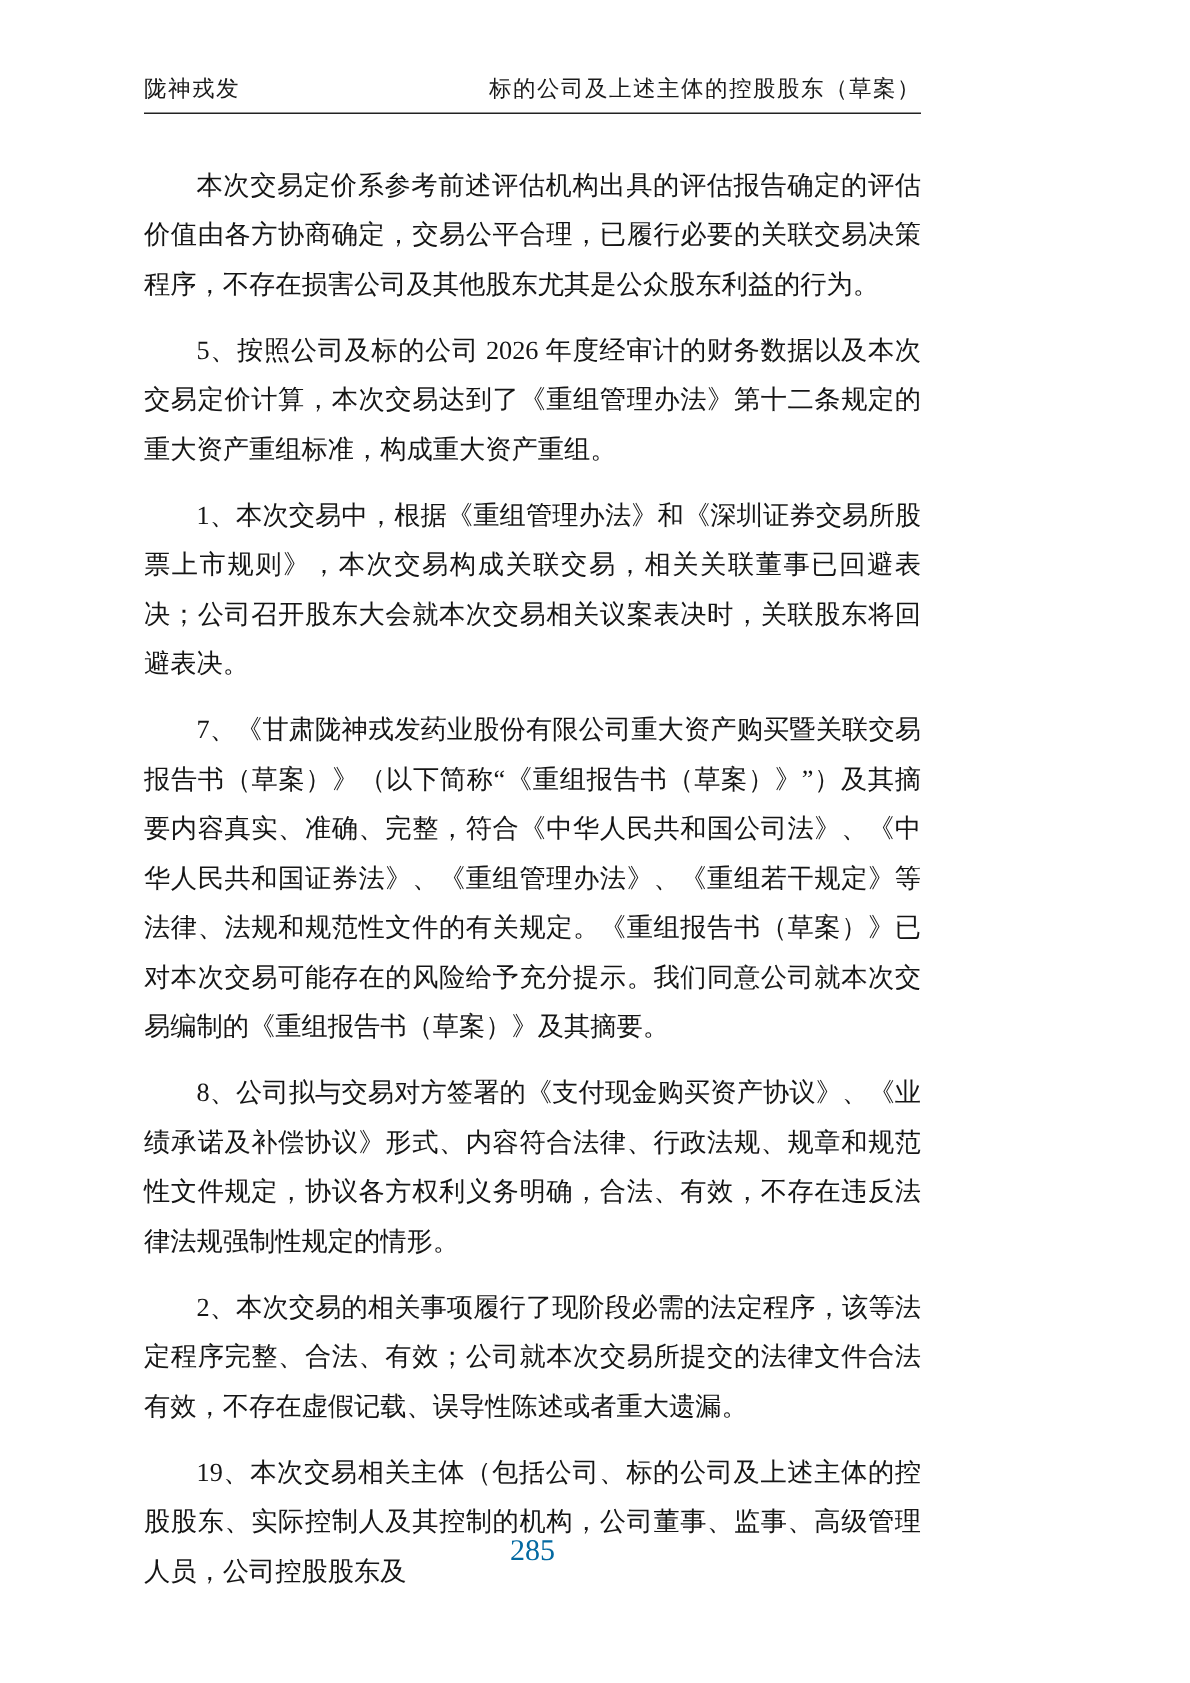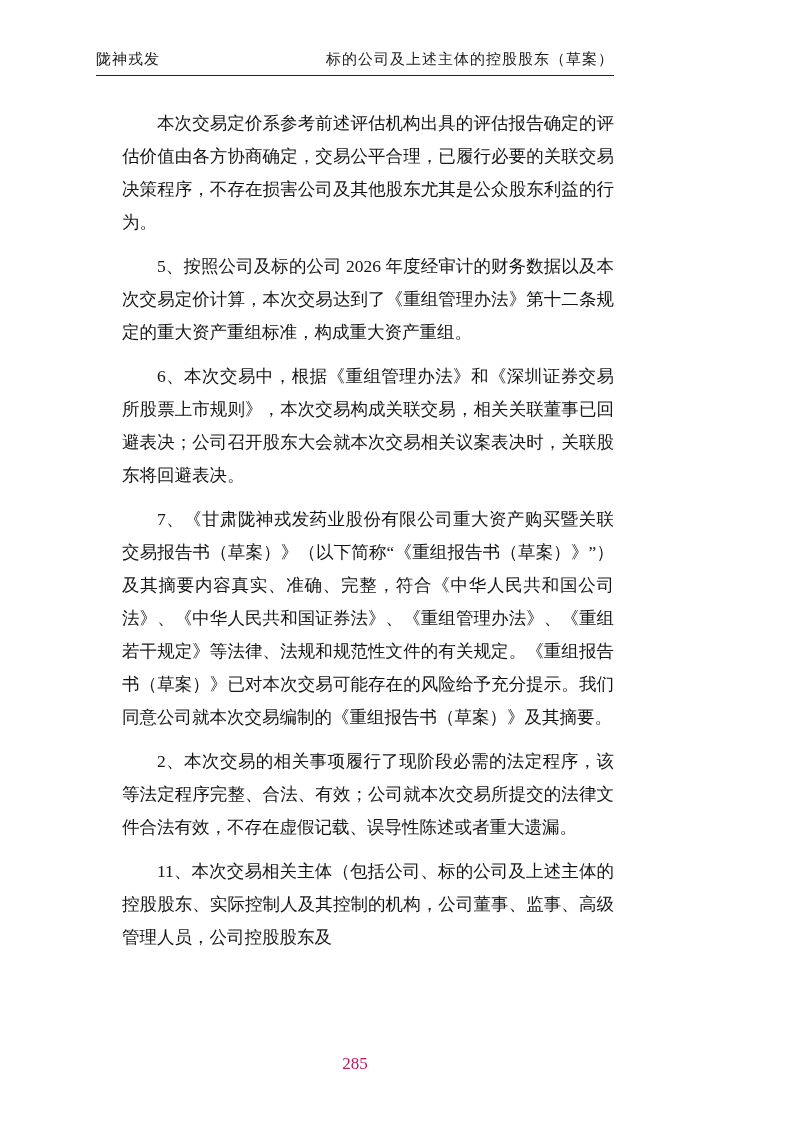--- a/index.html
+++ b/index.html
@@ -35,48 +35,48 @@
     padding-top: 31px;
   }
   .content p {
     font-size: 17.5px;
     line-height: 33px;
     text-align: justify;
     text-justify: inter-character;
     text-indent: 2em;
     margin-bottom: 11px;
     color: #151515;
-    margin-left: 26px;
   }
   .page-footer {
     position: absolute;
-    bottom: 48px;
+    bottom: 76px;
     left: 0;
     width: 100%;
     text-align: center;
-    font-size: 17px;
-    color: #be185d;
+    font-size: 20px;
+    color: #0369a1;
   }
 </style>
 </head>
 <body>
 
 <div class="page">
 
   <div class="page-header">
     <span class="hdr-left">陇神戎发</span>
     <span class="hdr-right">标的公司及上述主体的控股股东（草案）</span>
   </div>
 
   <div class="content">
     <p>本次交易定价系参考前述评估机构出具的评估报告确定的评估价值由各方协商确定，交易公平合理，已履行必要的关联交易决策程序，不存在损害公司及其他股东尤其是公众股东利益的行为。</p>
     <p>5、按照公司及标的公司 2026 年度经审计的财务数据以及本次交易定价计算，本次交易达到了《重组管理办法》第十二条规定的重大资产重组标准，构成重大资产重组。</p>
-    <p>6、本次交易中，根据《重组管理办法》和《深圳证券交易所股票上市规则》，本次交易构成关联交易，相关关联董事已回避表决；公司召开股东大会就本次交易相关议案表决时，关联股东将回避表决。</p>
+    <p>1、本次交易中，根据《重组管理办法》和《深圳证券交易所股票上市规则》，本次交易构成关联交易，相关关联董事已回避表决；公司召开股东大会就本次交易相关议案表决时，关联股东将回避表决。</p>
     <p>7、《甘肃陇神戎发药业股份有限公司重大资产购买暨关联交易报告书（草案）》（以下简称“《重组报告书（草案）》”）及其摘要内容真实、准确、完整，符合《中华人民共和国公司法》、《中华人民共和国证券法》、《重组管理办法》、《重组若干规定》等法律、法规和规范性文件的有关规定。《重组报告书（草案）》已对本次交易可能存在的风险给予充分提示。我们同意公司就本次交易编制的《重组报告书（草案）》及其摘要。</p>
+    <p>8、公司拟与交易对方签署的《支付现金购买资产协议》、《业绩承诺及补偿协议》形式、内容符合法律、行政法规、规章和规范性文件规定，协议各方权利义务明确，合法、有效，不存在违反法律法规强制性规定的情形。</p>
     <p>2、本次交易的相关事项履行了现阶段必需的法定程序，该等法定程序完整、合法、有效；公司就本次交易所提交的法律文件合法有效，不存在虚假记载、误导性陈述或者重大遗漏。</p>
-    <p>11、本次交易相关主体（包括公司、标的公司及上述主体的控股股东、实际控制人及其控制的机构，公司董事、监事、高级管理人员，公司控股股东及</p>
+    <p>19、本次交易相关主体（包括公司、标的公司及上述主体的控股股东、实际控制人及其控制的机构，公司董事、监事、高级管理人员，公司控股股东及</p>
   </div>
 
   <div class="page-footer">
     <span>285</span>
   </div>
 
 </div>
 
 </body></html>

